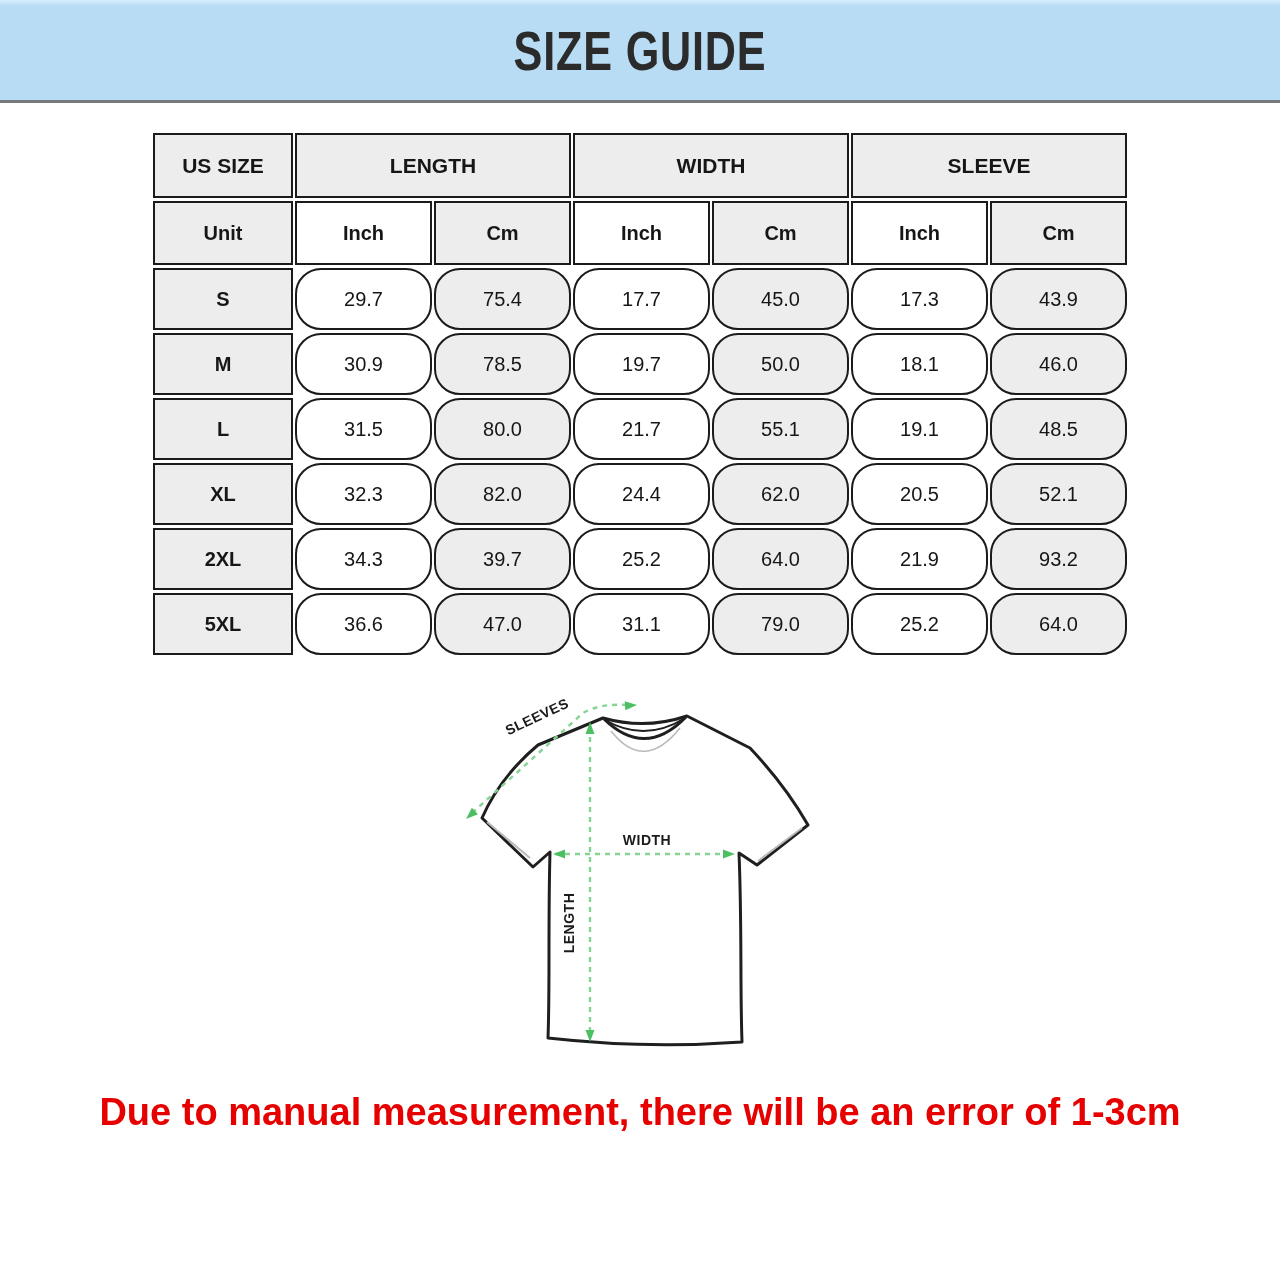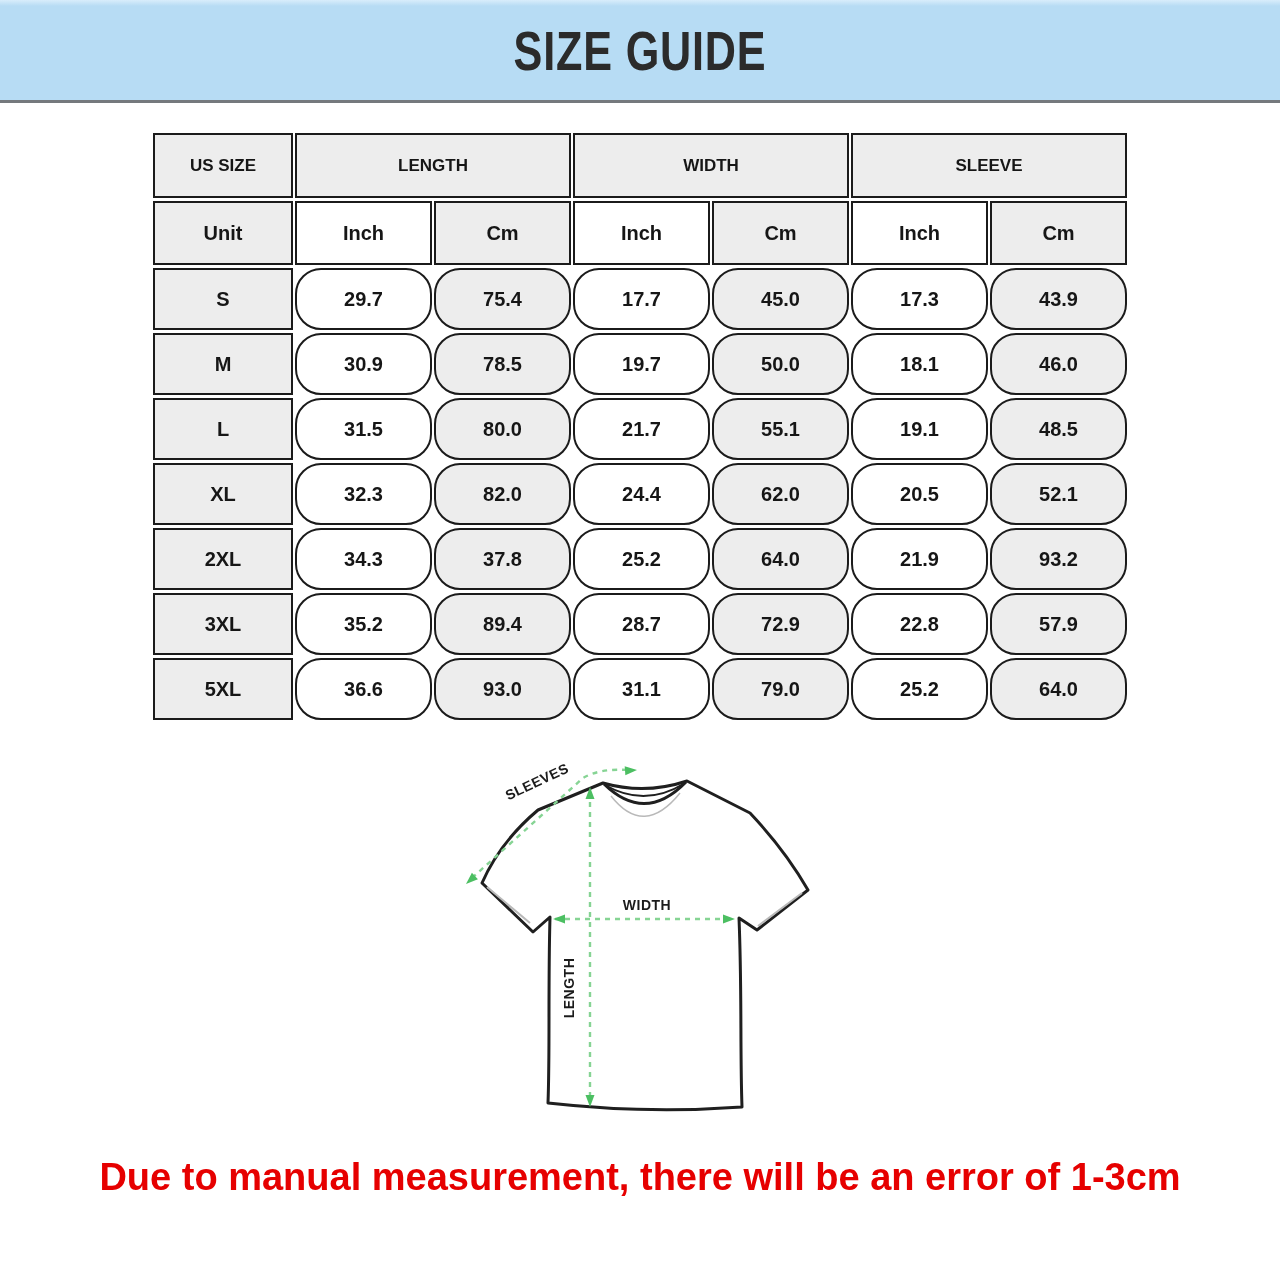--- a/index.html
+++ b/index.html
@@ -32,25 +32,25 @@
     margin:27px auto 0 auto;
     border-collapse:separate;
     border-spacing:2px 3px;
   }
   .size-table td{
     border:2px solid #1b1b1b;
     text-align:center;
     vertical-align:middle;
     padding:0;
   }
-  .size-table .group-row td{height:61px;font-size:17px;font-weight:700;}
+  .size-table .group-row td{height:61px;font-size:21px;font-weight:700;}
   .size-table .unit-row td{height:60px;font-size:20px;font-weight:700;}
   .size-table tbody td{height:58px;font-size:20px;}
   .size-table tbody td:first-child{font-weight:700;}
-  .size-table tbody td:not(:first-child){font-weight:700;border-radius:26px;}
+  .size-table tbody td:not(:first-child){font-weight:400;border-radius:26px;}
   .c-first{width:136px;}
   .c-val{width:133px;}
   .bg-gray{background:#ededed;}
   .bg-white{background:#ffffff;}
   
   .diagram{
     width:400px;height:400px;
     margin:27px auto 0 auto;
   }
   
@@ -120,39 +120,30 @@
         <td class="c-val bg-white">32.3</td>
         <td class="c-val bg-gray">82.0</td>
         <td class="c-val bg-white">24.4</td>
         <td class="c-val bg-gray">62.0</td>
         <td class="c-val bg-white">20.5</td>
         <td class="c-val bg-gray">52.1</td>
       </tr>
       <tr>
         <td class="c-first bg-gray">2XL</td>
         <td class="c-val bg-white">34.3</td>
-        <td class="c-val bg-gray">37.8</td>
+        <td class="c-val bg-gray">39.7</td>
         <td class="c-val bg-white">25.2</td>
         <td class="c-val bg-gray">64.0</td>
         <td class="c-val bg-white">21.9</td>
         <td class="c-val bg-gray">93.2</td>
       </tr>
       <tr>
-        <td class="c-first bg-gray">3XL</td>
-        <td class="c-val bg-white">35.2</td>
-        <td class="c-val bg-gray">89.4</td>
-        <td class="c-val bg-white">28.7</td>
-        <td class="c-val bg-gray">72.9</td>
-        <td class="c-val bg-white">22.8</td>
-        <td class="c-val bg-gray">57.9</td>
-      </tr>
-      <tr>
         <td class="c-first bg-gray">5XL</td>
         <td class="c-val bg-white">36.6</td>
-        <td class="c-val bg-gray">93.0</td>
+        <td class="c-val bg-gray">47.0</td>
         <td class="c-val bg-white">31.1</td>
         <td class="c-val bg-gray">79.0</td>
         <td class="c-val bg-white">25.2</td>
         <td class="c-val bg-gray">64.0</td>
       </tr>
     </tbody>
 </table>
 
 <div class="diagram">
   <svg width="400" height="400" viewBox="0 0 400 400">

